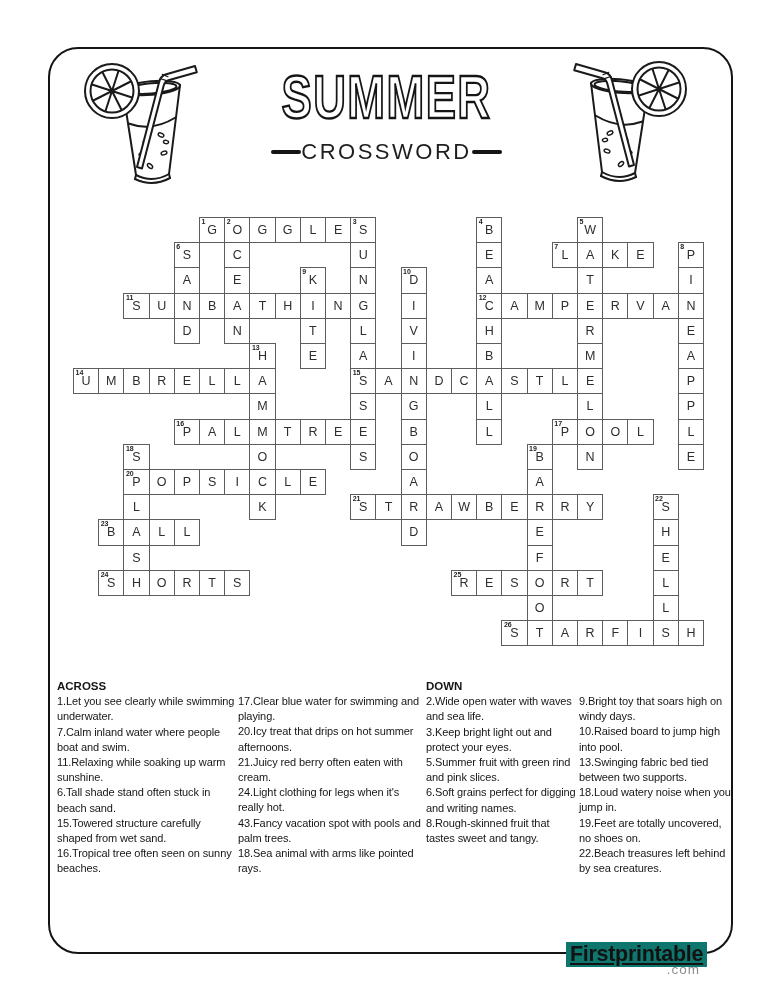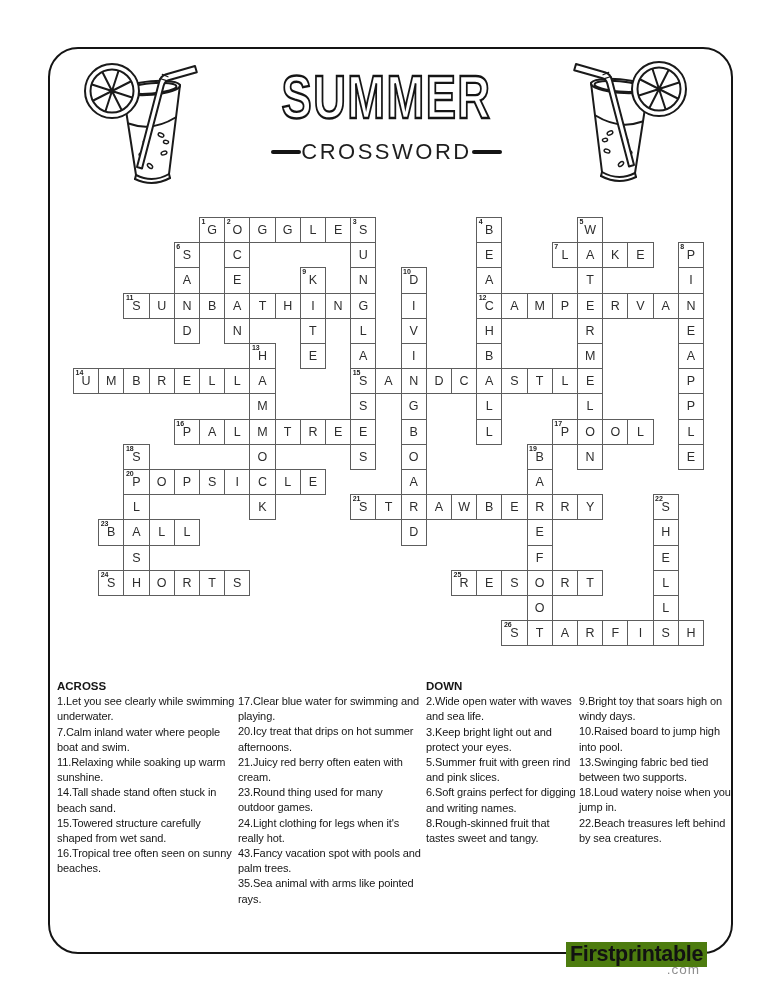--- a/index.html
+++ b/index.html
@@ -32,22 +32,22 @@
   
   .clue-col{position:absolute;font-size:11px;line-height:15.2px;color:#161616;letter-spacing:-0.1px;}
   .clue-header{font-weight:700;font-size:11.5px;letter-spacing:0;}
   .clue{margin:0;}
   #clues-across-1{left:57px;top:679px;width:181px;}
   #clues-across-2{left:238px;top:694px;width:184px;}
   #clues-down-1{left:426px;top:679px;width:153px;}
   #clues-down-2{left:579px;top:694px;width:156px;}
 
   
-  .logo{position:absolute;left:566px;top:942px;background:#4d7c0f;padding:0 4px;
-    font-weight:800;font-size:21.5px;color:#121212;letter-spacing:-0.3px;}
+  .logo{position:absolute;left:566px;top:942px;background:#0f766e;padding:0 4px;
+    font-weight:800;font-size:21.5px;color:#121212;letter-spacing:-0.3px;text-decoration:underline;}
   .logo-com{position:absolute;left:620px;top:962px;width:80px;text-align:right;
     font-size:13.5px;color:#8f8f8f;letter-spacing:1px;}
 </style>
 </head>
 <body>
 
 <div id="canvas">
 
   <div class="page-border"></div>
 
@@ -640,52 +640,52 @@
         <span class="clet">H</span>
       </div>
     </div>
 
   <div class="clue-col" id="clues-across-1">
     <div class="clue-header">ACROSS</div>
     <div class="clue-list">
         <div class="clue">1.Let you see clearly while swimming underwater.</div>
         <div class="clue">7.Calm inland water where people boat and swim.</div>
         <div class="clue">11.Relaxing while soaking up warm sunshine.</div>
-        <div class="clue">14.Tall shade stand often stuck in beach sand.</div>
+        <div class="clue">6.Tall shade stand often stuck in beach sand.</div>
         <div class="clue">15.Towered structure carefully shaped from wet sand.</div>
         <div class="clue">16.Tropical tree often seen on sunny beaches.</div>
       </div>
   </div>
   <div class="clue-col" id="clues-across-2">
     <div class="clue-list">
         <div class="clue">17.Clear blue water for swimming and playing.</div>
         <div class="clue">20.Icy treat that drips on hot summer afternoons.</div>
         <div class="clue">21.Juicy red berry often eaten with cream.</div>
-        <div class="clue">23.Round thing used for many outdoor games.</div>
         <div class="clue">24.Light clothing for legs when it's really hot.</div>
         <div class="clue">43.Fancy vacation spot with pools and palm trees.</div>
-        <div class="clue">35.Sea animal with arms like pointed rays.</div>
+        <div class="clue">18.Sea animal with arms like pointed rays.</div>
       </div>
   </div>
   <div class="clue-col" id="clues-down-1">
     <div class="clue-header">DOWN</div>
     <div class="clue-list">
         <div class="clue">2.Wide open water with waves and sea life.</div>
         <div class="clue">3.Keep bright light out and protect your eyes.</div>
         <div class="clue">5.Summer fruit with green rind and pink slices.</div>
         <div class="clue">6.Soft grains perfect for digging and writing names.</div>
         <div class="clue">8.Rough-skinned fruit that tastes sweet and tangy.</div>
       </div>
   </div>
   <div class="clue-col" id="clues-down-2">
     <div class="clue-list">
         <div class="clue">9.Bright toy that soars high on windy days.</div>
         <div class="clue">10.Raised board to jump high into pool.</div>
         <div class="clue">13.Swinging fabric bed tied between two supports.</div>
         <div class="clue">18.Loud watery noise when you jump in.</div>
+        <div class="clue">19.Feet are totally uncovered, no shoes on.</div>
         <div class="clue">22.Beach treasures left behind by sea creatures.</div>
       </div>
   </div>
 
   <div class="logo">Firstprintable</div>
   <div class="logo-com">.com</div>
 
 </div>
 
 </body></html>

